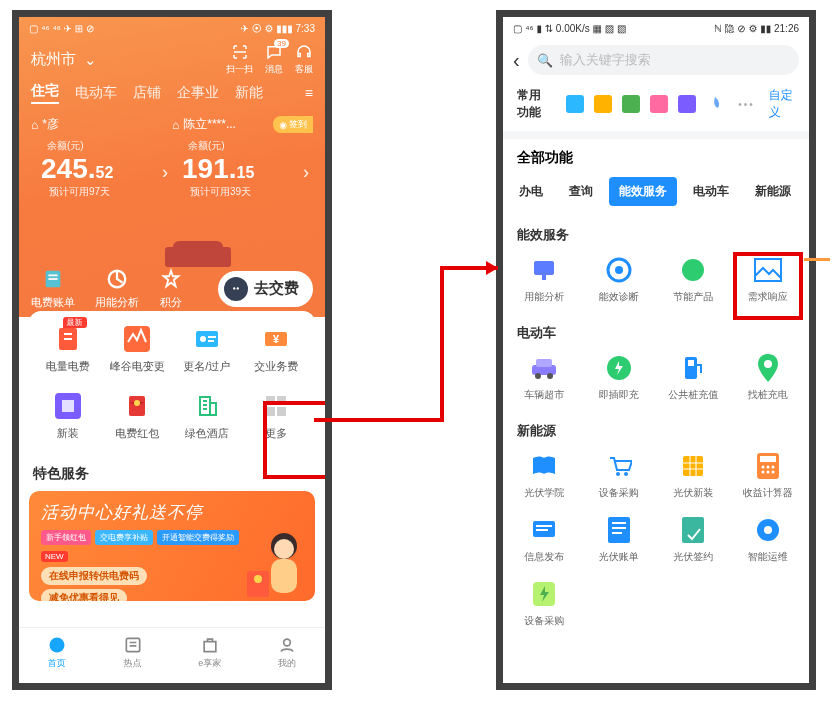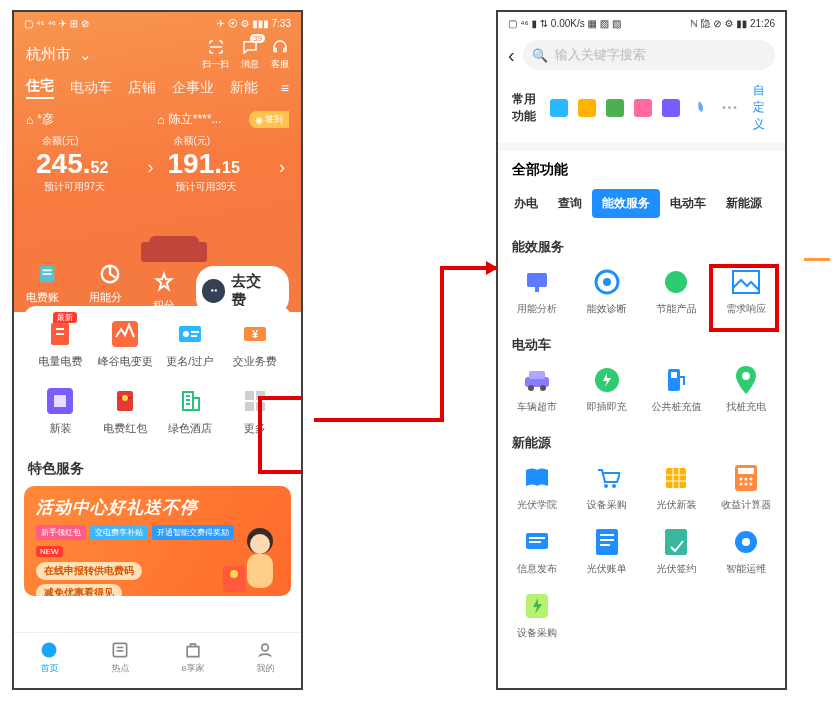--- a/index.html
+++ b/index.html
@@ -1,17 +1,17 @@
 <!DOCTYPE html>
 <html><head>
 <meta charset="utf-8">
 <style>
   * { margin:0; padding:0; box-sizing:border-box; font-family: -apple-system, "PingFang SC", "Microsoft YaHei", sans-serif; }
   body { background:#fff; width:832px; height:703px; position:relative; }
-  .phone { position:absolute; width:291px; height:680px; background:#fff; overflow:hidden; border:2px solid #404040; }
+  .phone { position:absolute; width:320px; height:680px; background:#fff; overflow:hidden; border:7px solid #404040; }
   .phone-left { left:12px; top:10px; }
   .phone-right { left:496px; top:10px; }
   .statusbar { height:22px; display:flex; justify-content:space-between; align-items:center; font-size:10px; color:#fff; padding:0 10px; }
   .phone-right .statusbar { color:#333; }
   .statusbar .sleft, .statusbar .sright { display:flex; gap:4px; align-items:center; }
 
   
   .topbg { background:linear-gradient(170deg,#f8964f 0%, #f77a3f 55%, #f57a40 100%); height:300px; color:#fff; }
   .topbar { display:flex; justify-content:space-between; align-items:center; padding:4px 12px 2px; }
   .city { font-size:15px; display:flex; align-items:center; gap:8px; }
@@ -42,21 +42,21 @@
 
   .gridcard { background:#fff; margin:-6px 10px 0; border-radius:12px 12px 0 0; padding:14px 4px 10px; position:relative; display:grid; grid-template-columns:repeat(4,1fr); row-gap:18px; }
   .gitem { display:flex; flex-direction:column; align-items:center; gap:6px; font-size:11px; color:#555; position:relative; }
   .gitem .gicn { width:28px; height:28px; display:flex; align-items:center; justify-content:center; }
   .new-badge { position:absolute; top:-8px; right:16px; background:#ff3b30; color:#fff; font-size:8px; padding:0 4px; border-radius:3px 3px 3px 0;}
   .more-box { position:absolute; border:4px solid #e40000; width:70px; height:78px; pointer-events:none; }
   .more-box.left { left:244px; top:384px; }
 
   .section-title { font-size:14px; font-weight:700; padding:14px 14px 8px; color:#333;}
   .banner { margin:0 10px; height:110px; background:linear-gradient(120deg,#ff8a3a,#ff6a2b); border-radius:10px; color:#fff; padding:10px 12px; position:relative; overflow:hidden;}
-  .banner h3 { font-size:17px; font-style:italic; letter-spacing:1px; font-weight:700;}
+  .banner h3 { font-size:17px; font-style:italic; letter-spacing:1px; font-weight:400;}
   .pills { display:flex; gap:4px; margin-top:6px; }
   .pill { font-size:8px; padding:2px 5px; border-radius:3px; color:#fff;}
   .p1{background:#ff5a8a;text-align:center;} .p2{background:#3bb7ff;} .p3{background:#2c9bff;}
   .newtag { display:inline-block; background:#ff3b30; color:#fff; font-size:8px; padding:1px 4px; border-radius:3px; margin-top:6px;}
   .bline { background:#ffe0b6; color:#d35400; font-size:10px; border-radius:10px; padding:2px 8px; margin-top:4px; display:inline-block; font-weight:600;text-align:center;}
   .banner .girl { position:absolute; right:6px; bottom:0; width:70px; height:80px; }
 
   .tabbar { position:absolute; bottom:6px; left:0; right:0; height:50px; background:rgba(255,255,255,.96); display:flex; justify-content:space-around; align-items:center; border-top:1px solid #eee;}
   .titem { display:flex; flex-direction:column; align-items:center; font-size:9px; color:#888; gap:2px;}
   .titem.active { color:#17a6ff; }
@@ -67,21 +67,21 @@
   .back { font-size:20px; color:#333; }
   .search { flex:1; background:#f2f3f5; border-radius:18px; height:30px; display:flex; align-items:center; padding:0 10px; color:#bbb; font-size:13px; gap:6px;}
   .favrow { display:flex; align-items:center; padding:4px 14px 10px; gap:14px; font-size:12px; color:#333;}
   .favrow .lbl { font-weight:700; }
   .favicons { display:flex; gap:10px; }
   .favicons span { width:18px; height:18px; display:inline-block; }
   .dots { color:#aaa; letter-spacing:2px; margin-left:auto; font-size:10px;}
   .custom { color:#1f8fff; font-size:12px; }
   .hr { height:8px; background:#f5f6f8; }
   .allfn { padding:10px 14px 6px; font-size:14px; font-weight:700; }
-  .cattabs { display:flex; padding:4px 6px 10px; font-size:12px; align-items:center; }
+  .cattabs { display:flex; gap:6px; padding:4px 6px 10px; font-size:12px; align-items:center; }
   .cattabs .ct { padding:6px 10px; color:#333; border-radius:4px; white-space:nowrap; font-weight:600;}
   .cattabs .ct.active { background:#1f8fff; color:#fff; }
   .group-title { font-size:13px; font-weight:700; padding:10px 14px 6px; color:#333;}
   .grid4 { display:grid; grid-template-columns:repeat(4,1fr); padding:6px 4px 10px; row-gap:16px;}
   .fn { display:flex; flex-direction:column; align-items:center; gap:6px; font-size:10px; color:#666; position:relative;}
   .fn .ic { width:28px; height:28px; display:flex; align-items:center; justify-content:center; }
   .hlbox { position:absolute; border:4px solid #e40000; width:70px; height:68px; right:6px; top:228px; pointer-events:none;}
 
   
   .arrow-path { position:absolute; pointer-events:none; }

